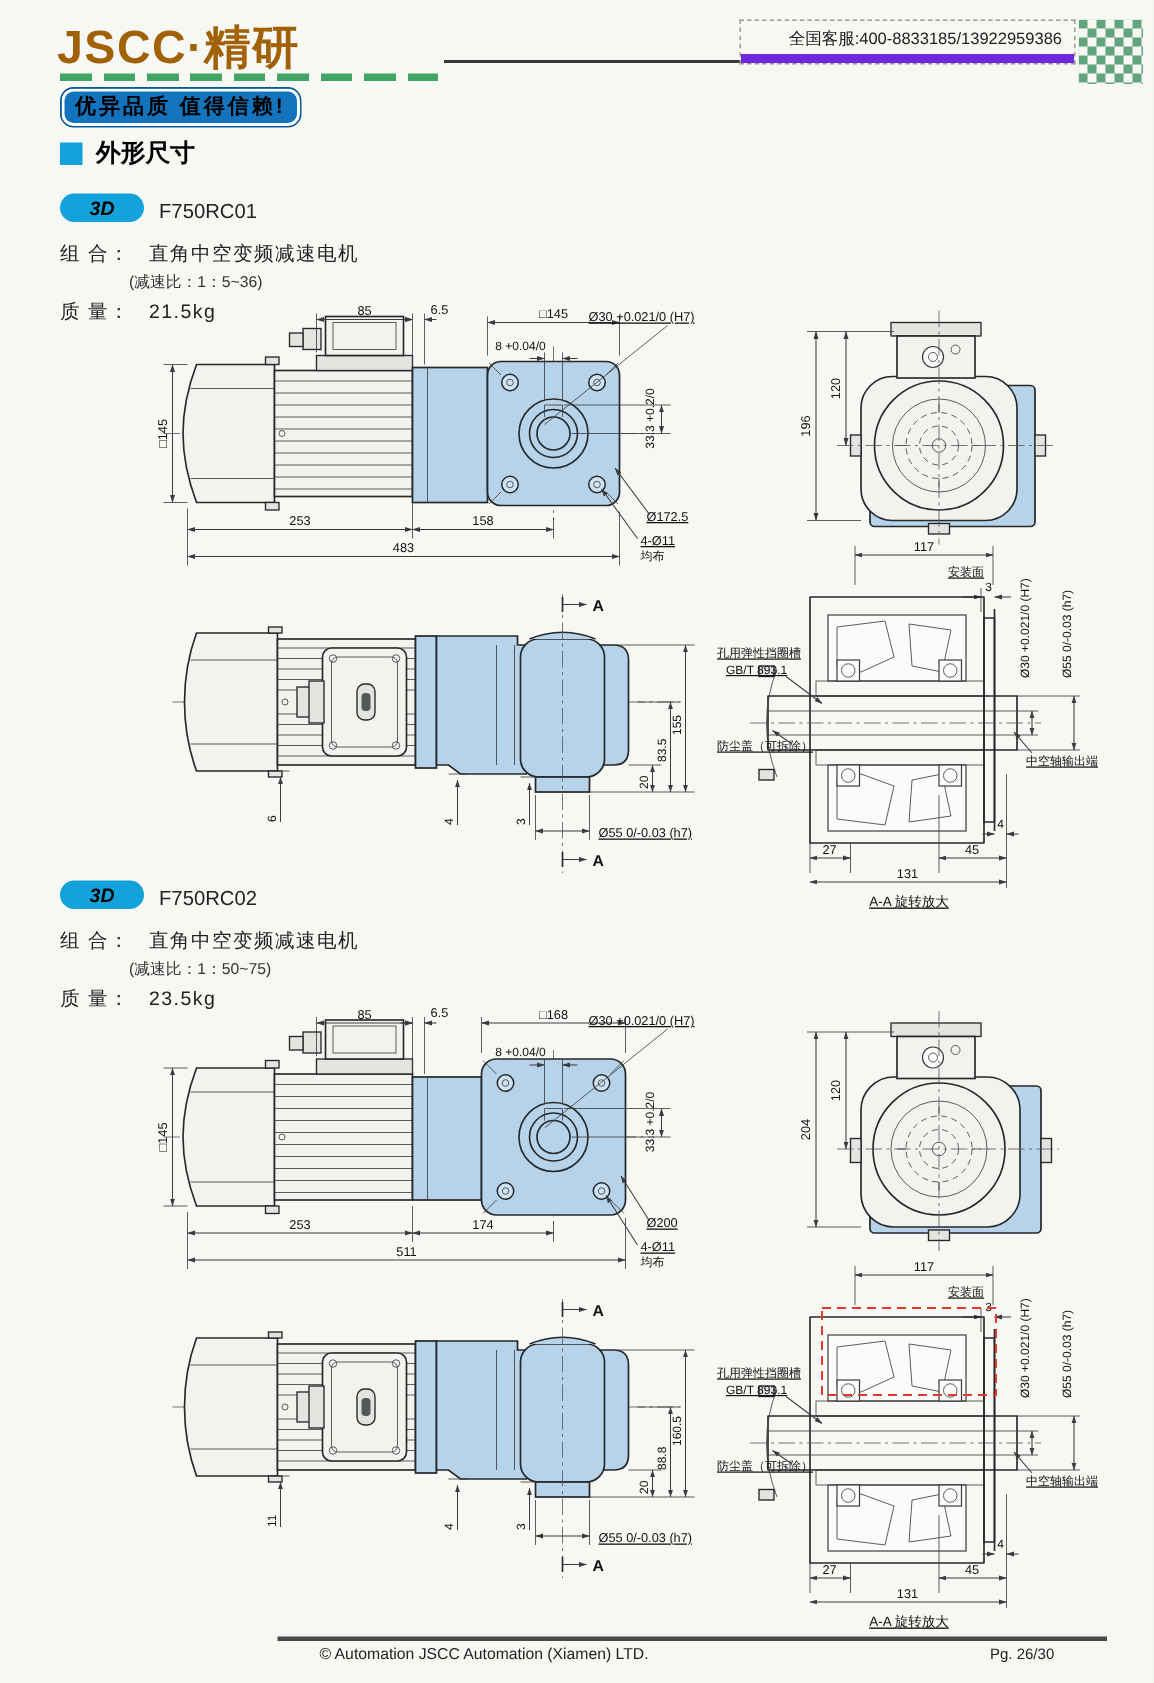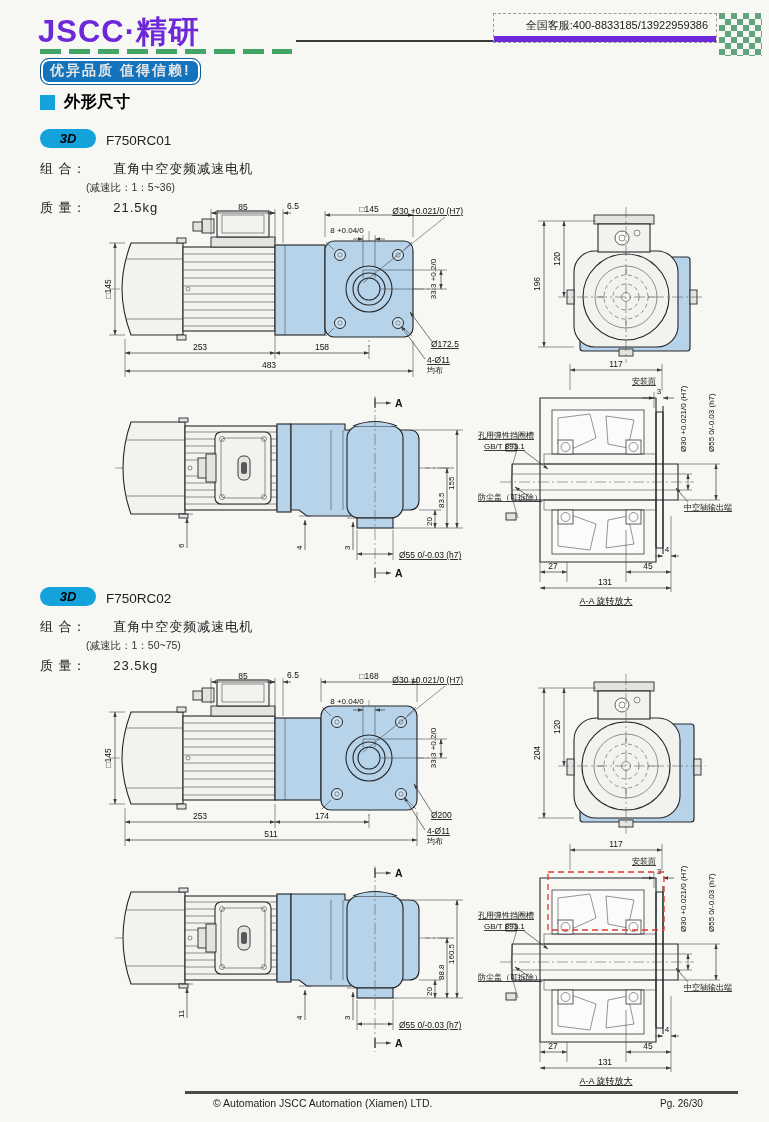--- a/index.html
+++ b/index.html
@@ -1,37 +1,37 @@
 <!DOCTYPE html>
 <html><head>
 <meta charset="utf-8">
 <style>
   html,body{margin:0;padding:0;background:#e9e9e6}
   .page{position:relative;width:769px;height:1122px;background:#f7f7f4;margin:0 auto;
         font-family:"Liberation Sans","DejaVu Sans",sans-serif;overflow:hidden}
   .abs{position:absolute}
   
-  .logo{left:38px;top:11px;font-size:31px;font-weight:bold;color:#6d28d9;letter-spacing:1px}
+  .logo{left:38px;top:11px;font-size:31px;font-weight:bold;color:#a16207;letter-spacing:1px}
   .dashes{left:40px;top:49px;width:252px;height:5px;
           background:repeating-linear-gradient(90deg,#43a565 0 21px,rgba(0,0,0,0) 21px 29px)}
-  .tagline{left:40px;top:58px;background:#1374bd;border-radius:9px;padding:3px 9px 4px;color:#e5e5e5;
+  .tagline{left:40px;top:58px;background:#1374bd;border-radius:9px;padding:3px 9px 4px;color:#000000;
            font-size:14px;font-weight:bold;letter-spacing:2px;box-shadow:inset 0 0 0 2px #fff;border:1px solid #0c5a94}
   .hline{left:296px;top:40px;width:200px;height:2px;background:#3a3a3a}
   .contact{left:493px;top:13px;width:222px;border:1px dashed #9a9a9a;color:#222;font-size:11px}
   .contact .r1{padding:4px 8px 3px;text-align:right;border-bottom:6px solid #6d28d9;white-space:nowrap}
   .contact .r2{padding:3px 8px 4px;text-align:right}
   
   .sectitle{left:40px;top:91px;font-size:16.5px;font-weight:bold;color:#000;display:flex;align-items:center}
   .sq{display:inline-block;width:15px;height:15px;background:#14a2da;margin-right:9px}
   
   .badge{background:#14a2da;color:#000000;border-radius:12px;font-style:italic;font-weight:bold;
          font-size:13px;width:56px;text-align:center;padding:2px 0}
   .mname{font-size:13.5px;color:#222}
   .spec{font-size:13px;color:#222;letter-spacing:1px}
-  .spec .lab{margin-right:22px}
+  .spec .lab{margin-right:8px}
   .note{font-size:10.5px;color:#333;letter-spacing:0}
   
   .fline{left:185px;top:1091px;width:553px;height:2.5px;background:#4a4a4a}
   .fcopy{left:213px;top:1097px;font-size:10.5px;color:#222}
   .fpg{left:660px;top:1098px;width:78px;text-align:left;font-size:10px;color:#222}
   
   .drw{position:absolute;overflow:visible}
   .ln{fill:none;stroke:#26282a;stroke-width:1.1;stroke-linejoin:round}
   .thin{fill:none;stroke:#3a3c3e;stroke-width:0.55}
   .dim{fill:none;stroke:#3a3c3e;stroke-width:0.7}

